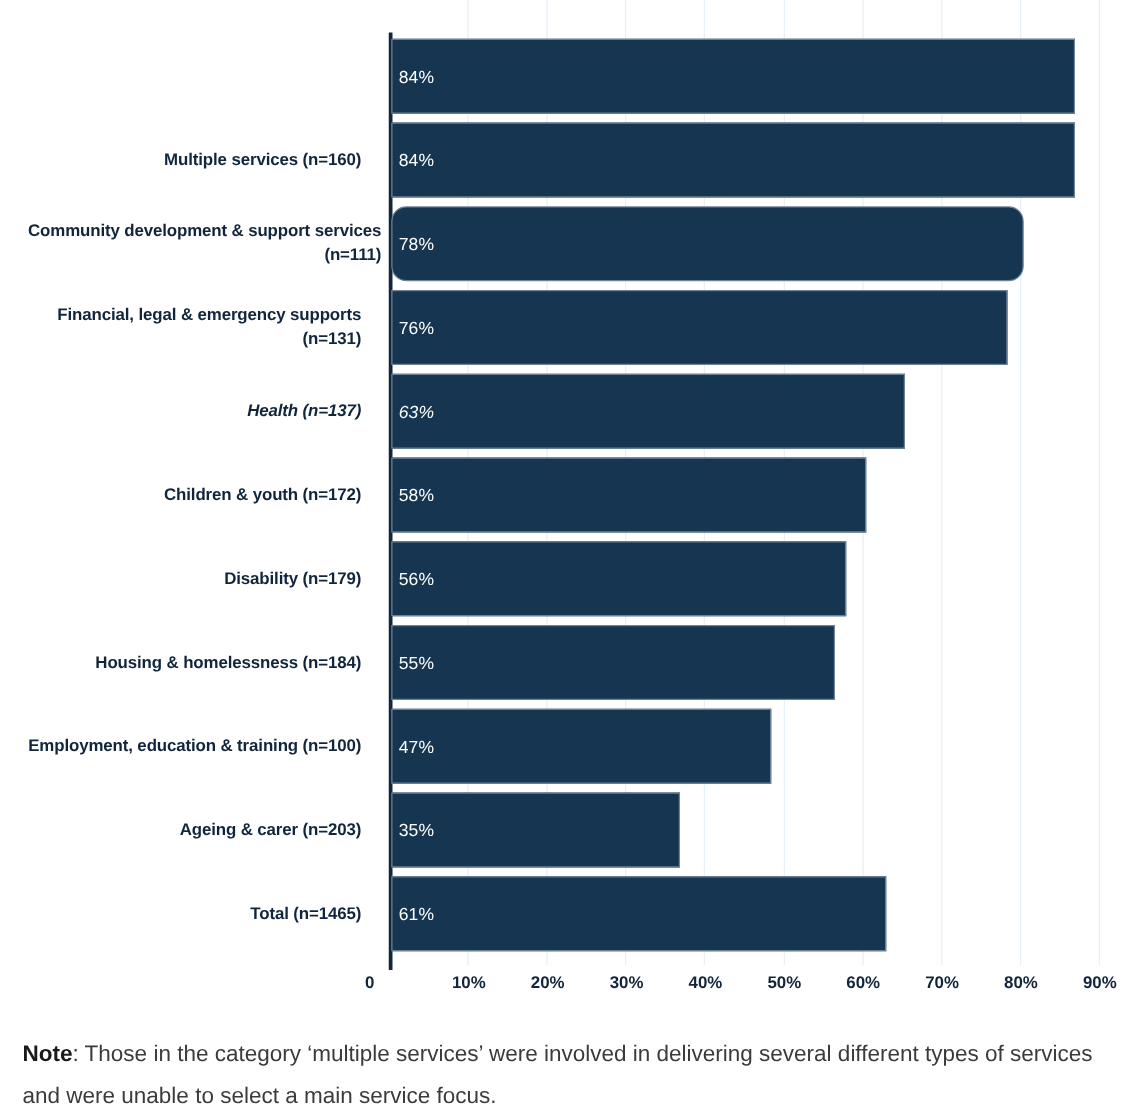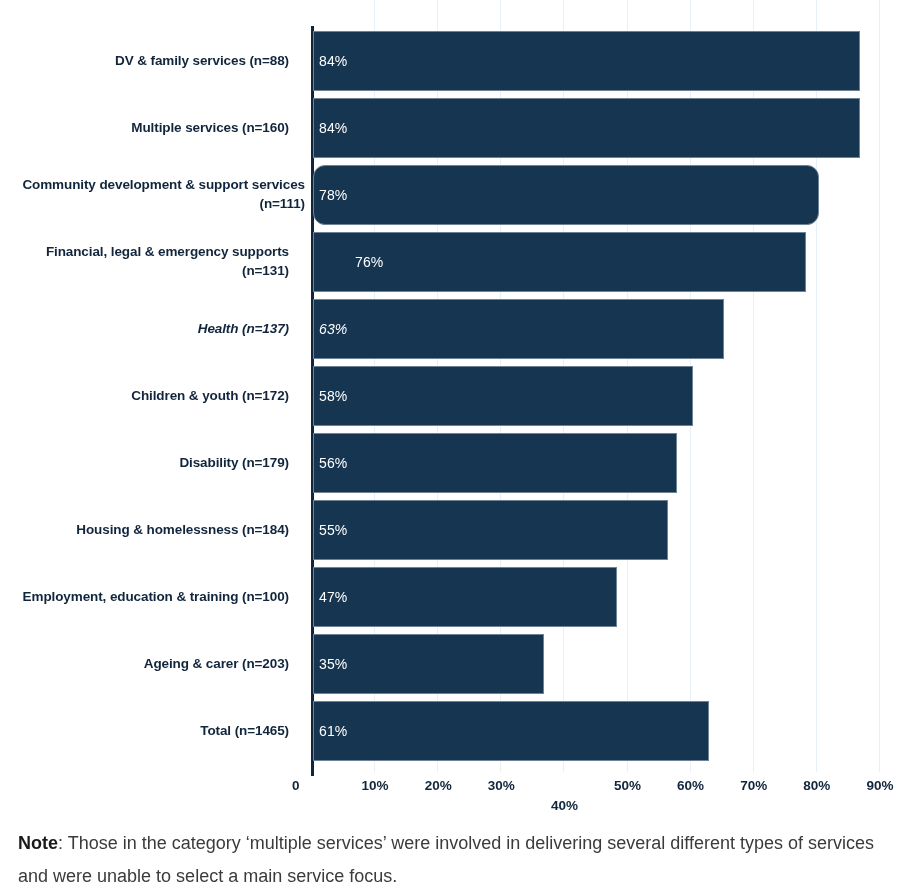--- a/index.html
+++ b/index.html
@@ -151,40 +151,39 @@
         <div class="gridline" style="left: 441.7px;"></div>
         <div class="gridline" style="left: 504.8px;"></div>
         <div class="gridline" style="left: 567.9px;"></div>
       </div>
   </div>
 
   <div class="axis-line"></div>
 
   <div class="rows" id="rows">
       <div class="row" style="top: 31px; height: 60px;">
-        <div class="cat-label">DV &amp; family services (n=88)</div>
         <div class="bar" style="width: 546.97px; background: rgb(21, 53, 81); border-color: rgb(110, 130, 150);">
           <span class="bar-value">84%</span>
         </div>
       </div>
       <div class="row" style="top: 98px; height: 60px;">
         <div class="cat-label">Multiple services (n=160)</div>
         <div class="bar" style="width: 546.97px; background: rgb(21, 53, 81); border-color: rgb(110, 130, 150);">
           <span class="bar-value">84%</span>
         </div>
       </div>
       <div class="row" style="top: 165px; height: 60px; padding-left: 16px;">
         <div class="cat-label">Community development &amp; support services (n=111)</div>
         <div class="bar" style="width: 505.955px; background: rgb(21, 53, 81); border-color: rgb(110, 130, 150); border-radius: 12px;">
           <span class="bar-value">78%</span>
         </div>
       </div>
       <div class="row" style="top: 232px; height: 60px;">
         <div class="cat-label">Financial, legal &amp; emergency supports (n=131)</div>
-        <div class="bar" style="width: 493.335px; background: rgb(21, 53, 81); border-color: rgb(110, 130, 150); padding-left: 36px;">
+        <div class="bar" style="width: 493.335px; background: rgb(21, 53, 81); border-color: rgb(110, 130, 150);">
           <span class="bar-value">76%</span>
         </div>
       </div>
       <div class="row" style="top: 299px; height: 60px; font-style: italic;">
         <div class="cat-label">Health (n=137)</div>
         <div class="bar" style="width: 411.305px; background: rgb(21, 53, 81); border-color: rgb(110, 130, 150);">
           <span class="bar-value">63%</span>
         </div>
       </div>
       <div class="row" style="top: 366px; height: 60px;">
@@ -223,21 +222,21 @@
           <span class="bar-value">61%</span>
         </div>
       </div>
     </div>
 
   <div class="xaxis" id="xaxis">
       <div class="xtick zero" style="left: 292px;">0</div>
       <div class="xtick" style="left: 375.1px;">10%</div>
       <div class="xtick" style="left: 438.2px;">20%</div>
       <div class="xtick" style="left: 501.3px;">30%</div>
-      <div class="xtick" style="left: 564.4px; margin-top: 20px;">40%</div>
+      <div class="xtick" style="left: 564.4px;">40%</div>
       <div class="xtick" style="left: 627.5px;">50%</div>
       <div class="xtick" style="left: 690.6px;">60%</div>
       <div class="xtick" style="left: 753.7px;">70%</div>
       <div class="xtick" style="left: 816.8px;">80%</div>
       <div class="xtick" style="left: 879.9px;">90%</div>
     </div>
 
   <div class="note">
     <b>Note</b><span>: Those in the category ‘multiple services’ were involved in delivering several different types of services and were unable to select a main service focus.</span>
   </div>

